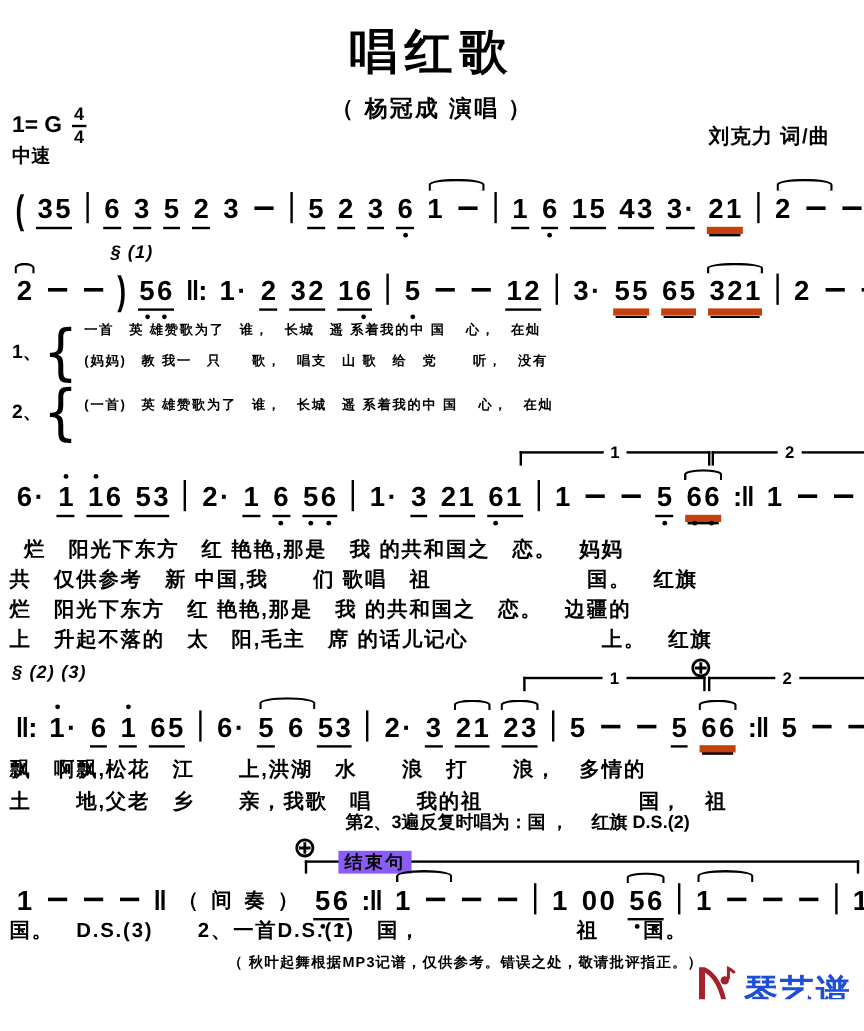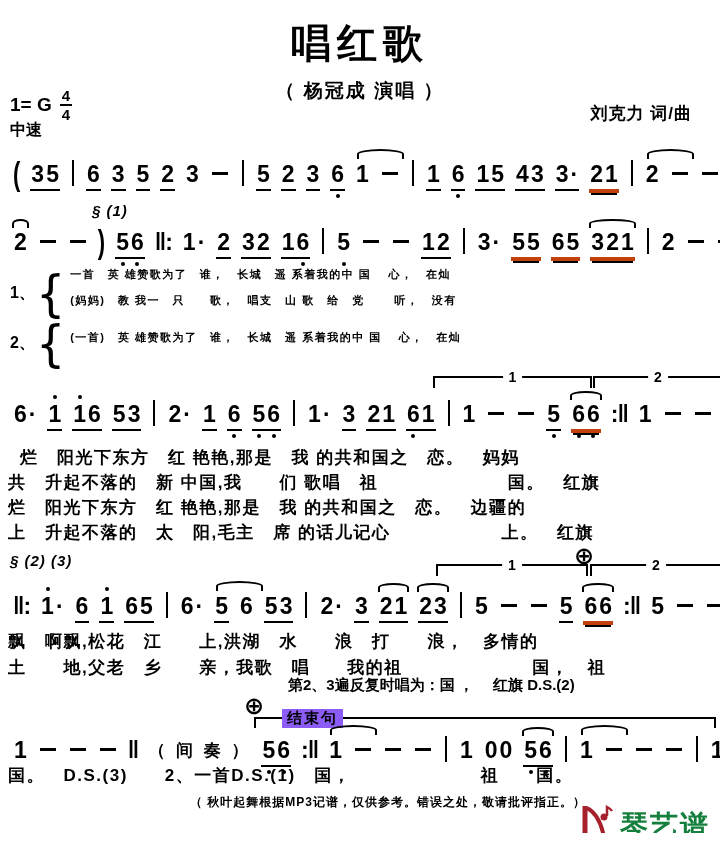--- a/index.html
+++ b/index.html
@@ -17,21 +17,21 @@
         font-size:15px;line-height:1;}
   .frac .num{border-bottom:2px solid #000;padding:0 2px 1px;}
   .frac .den{padding-top:1px;}
   .tempo{position:absolute;top:120px;left:10px;font-size:16px;font-weight:bold;}
   .credit{position:absolute;top:102px;right:28px;font-size:17px;font-weight:bold;letter-spacing:1px;}
   
   .system{position:absolute;left:8px;right:4px;height:42px;white-space:nowrap;}
   .tok{position:relative;display:inline-block;margin:0 5px;font-weight:bold;
        font-size:23px;line-height:1.1;font-family:"Liberation Sans",sans-serif;}
   .u1{border-bottom:2px solid #000;padding-bottom:2px;}
-  .u2{border-bottom:4px solid #c2410c;padding-bottom:2px;box-shadow:0 4px 0 -2px #000;}
+  .u2{border-bottom:6px solid #c2410c;padding-bottom:2px;box-shadow:0 4px 0 -2px #000;}
   .nc{position:relative;display:inline-block;padding:0 1px;}
   .du{position:absolute;top:-7px;left:50%;width:4px;height:4px;margin-left:-2px;
       border-radius:50%;background:#000;}
   .dd{position:absolute;bottom:-11px;left:50%;width:4px;height:4px;margin-left:-2px;
       border-radius:50%;background:#000;}
   .arc::before{content:"";position:absolute;left:-1px;right:-1px;top:-11px;height:7px;
       border:2px solid #000;border-bottom:none;border-radius:50% 50% 0 0;}
   .arcw::before{content:"";position:absolute;left:2px;width:290%;top:-13px;height:8px;
       border:2px solid #000;border-bottom:none;border-radius:50% 50% 0 0;}
   .bl{display:inline-block;width:2px;height:26px;background:#000;vertical-align:-4px;
@@ -113,36 +113,36 @@
         </div>
       </div>
       <div class="lgroup" style="top: 316px;">
         <span class="glabel">2、</span>
         <span class="brace">{</span>
         <div class="grows">
           <div class="lrow">(一首)　英 雄赞歌为了　谁，　长城　遥 系着我的中 国　 心，　在灿</div>
         </div>
       </div>
       <div class="lyr" style="left: 20px; top: 446px;">烂　阳光下东方　红 艳艳,那是　我 的共和国之　恋。　妈妈</div>
-      <div class="lyr" style="left: 8px; top: 471px;">共　升起不落的　新 中国,我　　们 歌唱　祖　　　　　　　国。　红旗</div>
+      <div class="lyr" style="left: 8px; top: 471px;">共　仅供参考　新 中国,我　　们 歌唱　祖　　　　　　　国。　红旗</div>
       <div class="lyr" style="left: 8px; top: 496px;">烂　阳光下东方　红 艳艳,那是　我 的共和国之　恋。　边疆的</div>
       <div class="lyr" style="left: 8px; top: 521px;">上　升起不落的　太　阳,毛主　席 的话儿记心　　　　　　上。　红旗</div>
       <div class="lyr" style="left: 8px; top: 630px;">飘　啊飘,松花　江　　上,洪湖　水　　浪　打　　浪，　多情的</div>
       <div class="lyr" style="left: 8px; top: 656px;">土　　地,父老　乡　　亲，我歌　唱　　我的祖　　　　　　　国，　祖</div>
       <div class="repeatnote" style="left: 288px; top: 676px;">第2、3遍反复时唱为：国 ，　 红旗 D.S.(2)</div>
       <div class="lyr" style="left: 8px; top: 764px;">国。　D.S.(3)　　2、一首D.S.(1)　国，　　　　　　　祖　　国。</div>
     </div>
 
   <div class="footer">（ 秋叶起舞根据MP3记谱，仅供参考。错误之处，敬请批评指正。）</div>
 
   <div class="logo">
     <span style="margin-right:2px;">
       <svg width="40" height="44" viewBox="0 0 40 44">
         <path d="M7 4 v36 h22" fill="none" stroke="#a6212c" stroke-width="5"></path>
         <path d="M9 6 C17 10 23 20 26 35" fill="none" stroke="#a6212c" stroke-width="4"></path>
         <circle cx="26" cy="15" r="3.5" fill="#a6212c"></circle>
         <path d="M29 14 v-9 c2 1 4 2 5 4" stroke="#a6212c" stroke-width="2.5" fill="none"></path>
       </svg>
     </span>
-    <span class="logo-text" style="color: #15803d;">琴艺谱</span>
+    <span class="logo-text" style="color: #1d4ed8;">琴艺谱</span>
   </div>
 
 </div>
 
 </body></html>

